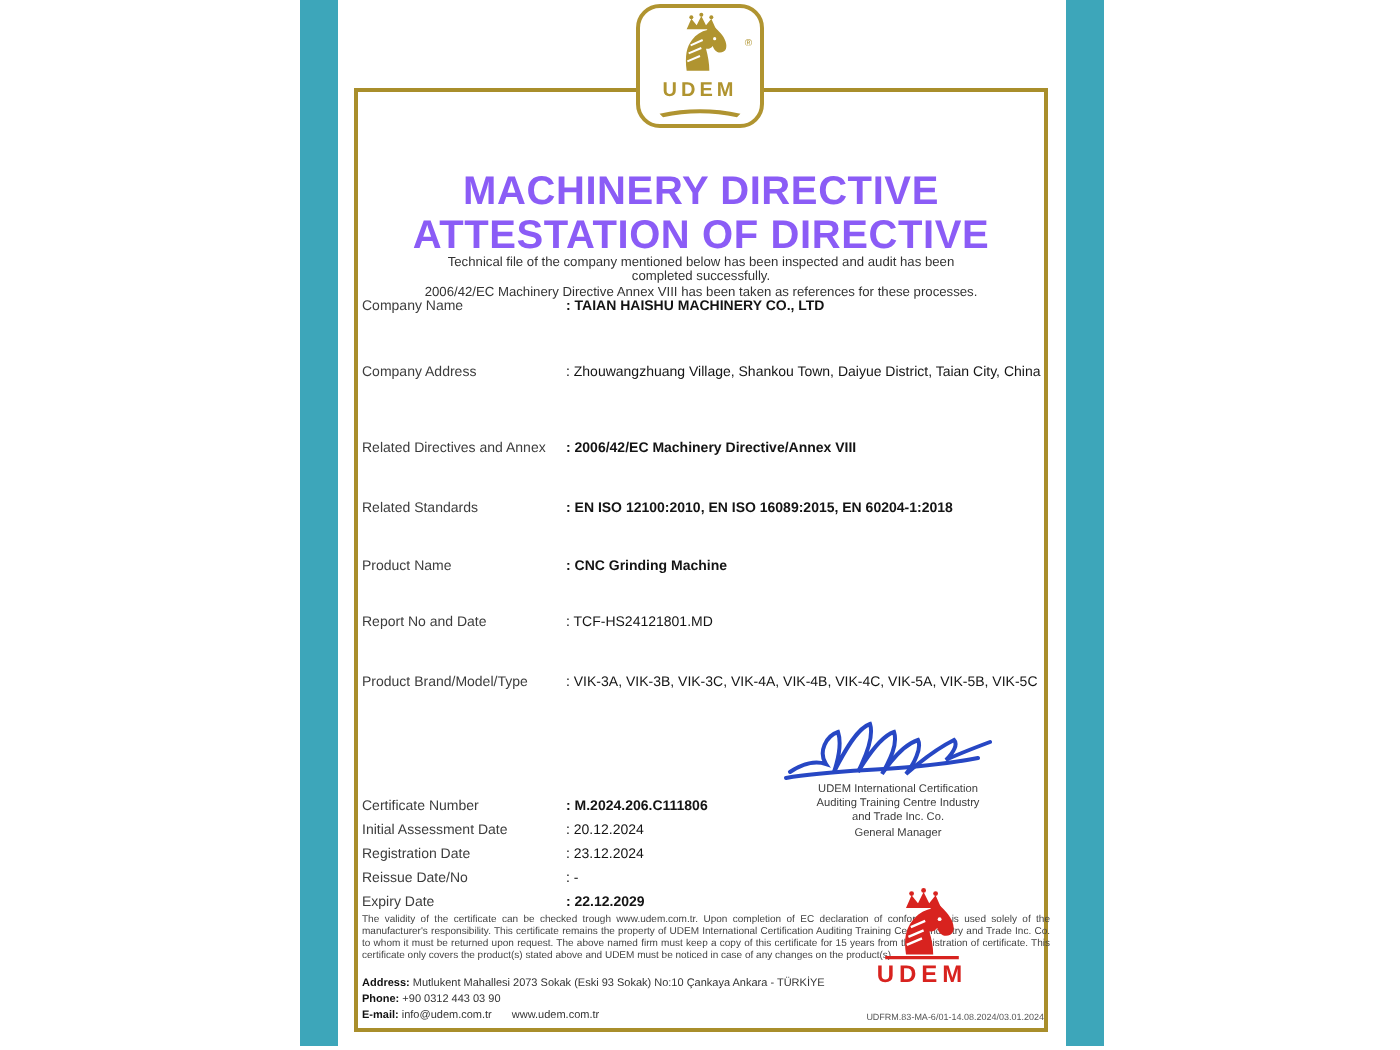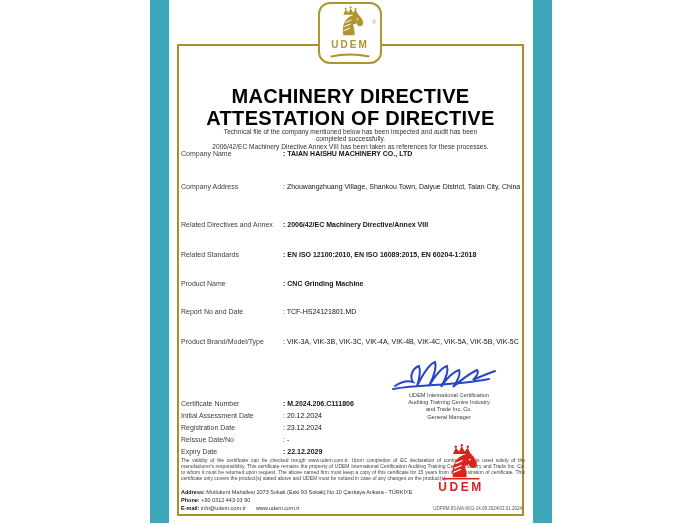--- a/index.html
+++ b/index.html
@@ -18,21 +18,21 @@
          border:2px solid #b09430;border-radius:12px;box-sizing:border-box;text-align:center;z-index:3;}
   .badge svg.crest{width:34px;height:30px;margin-top:2px;}
   .badge .badge-brand{font-size:10px;font-weight:bold;color:#b09430;letter-spacing:2px;line-height:10px;}
   .badge svg.ribbon{width:44px;height:7px;display:block;margin:1px auto 0;}
   .badge .reg{position:absolute;right:4px;top:15px;font-size:5px;color:#b09430;}
 
   .gold-fill{fill:#b09430;}
   .red-fill{fill:#d8231f;}
 
   .title{position:absolute;left:177px;width:347px;text-align:center;font-weight:800;
-         font-size:20px;letter-spacing:0.3px;color:#000000;z-index:2;}
+         font-size:20px;letter-spacing:0.3px;color:#8b5cf6;z-index:2;}
   .title.l1{top:85px;}
   .title.l2{top:107px;}
 
   .intro{position:absolute;left:177px;top:128px;width:347px;text-align:center;
          font-size:6.6px;line-height:7.4px;color:#333;z-index:2;}
 
   .row{position:absolute;left:181px;width:343px;font-size:7px;line-height:8.5px;z-index:2;}
   .row .lbl{position:absolute;left:0;top:0;width:100px;color:#3c3c3c;}
   .row .val{position:absolute;left:102px;top:0;width:238px;color:#141414;}
   .row .val.b{font-weight:bold;}

